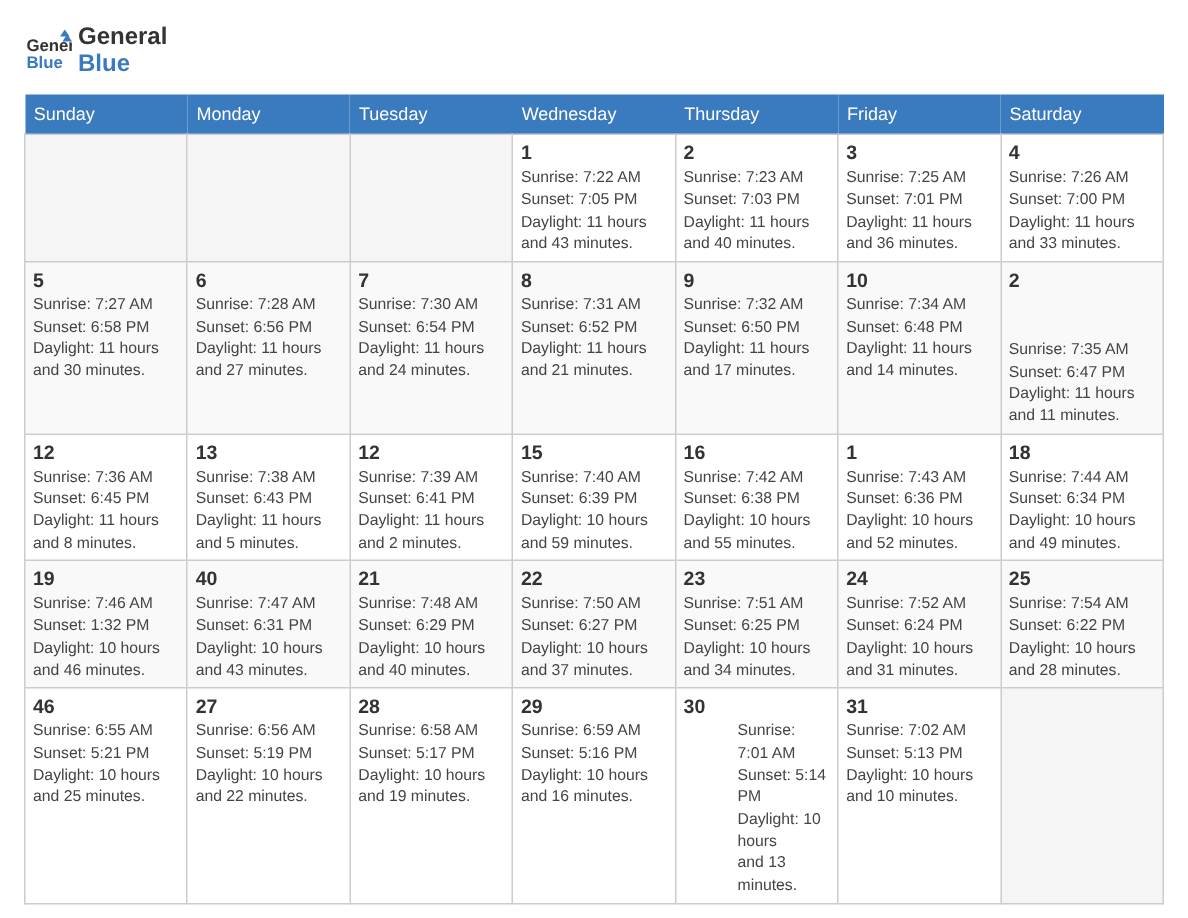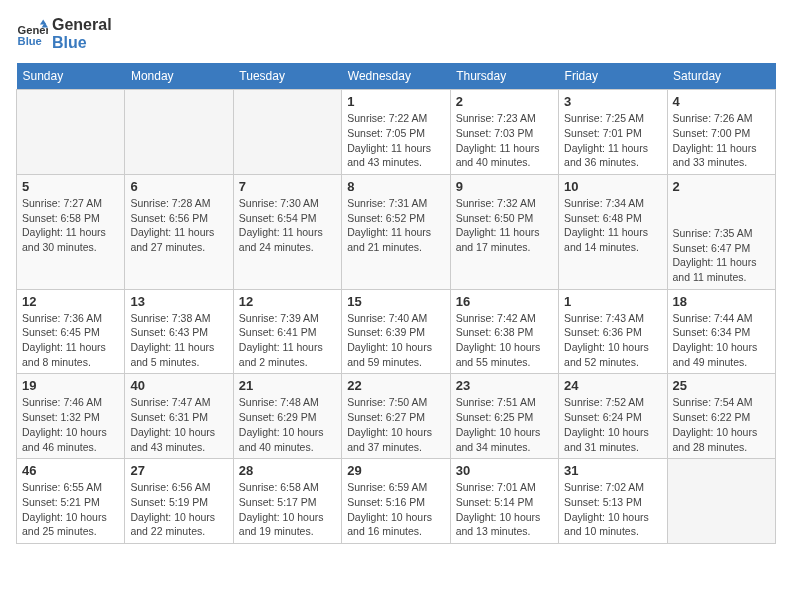--- a/index.html
+++ b/index.html
@@ -322,21 +322,21 @@
         </td>
         <td>
           <span class="day-number">29</span>
           <div class="day-info" style="white-space: pre-line;">Sunrise: 6:59 AM
 Sunset: 5:16 PM
 Daylight: 10 hours
 and 16 minutes.</div>
         </td>
         <td>
           <span class="day-number">30</span>
-          <div class="day-info" style="white-space: pre-line;">Sunrise: 7:01 AM
+          <div class="day-info" style="white-space: pre-line; margin-left: 36px;">Sunrise: 7:01 AM
 Sunset: 5:14 PM
 Daylight: 10 hours
 and 13 minutes.</div>
         </td>
         <td>
           <span class="day-number">31</span>
           <div class="day-info" style="white-space: pre-line;">Sunrise: 7:02 AM
 Sunset: 5:13 PM
 Daylight: 10 hours
 and 10 minutes.</div>

